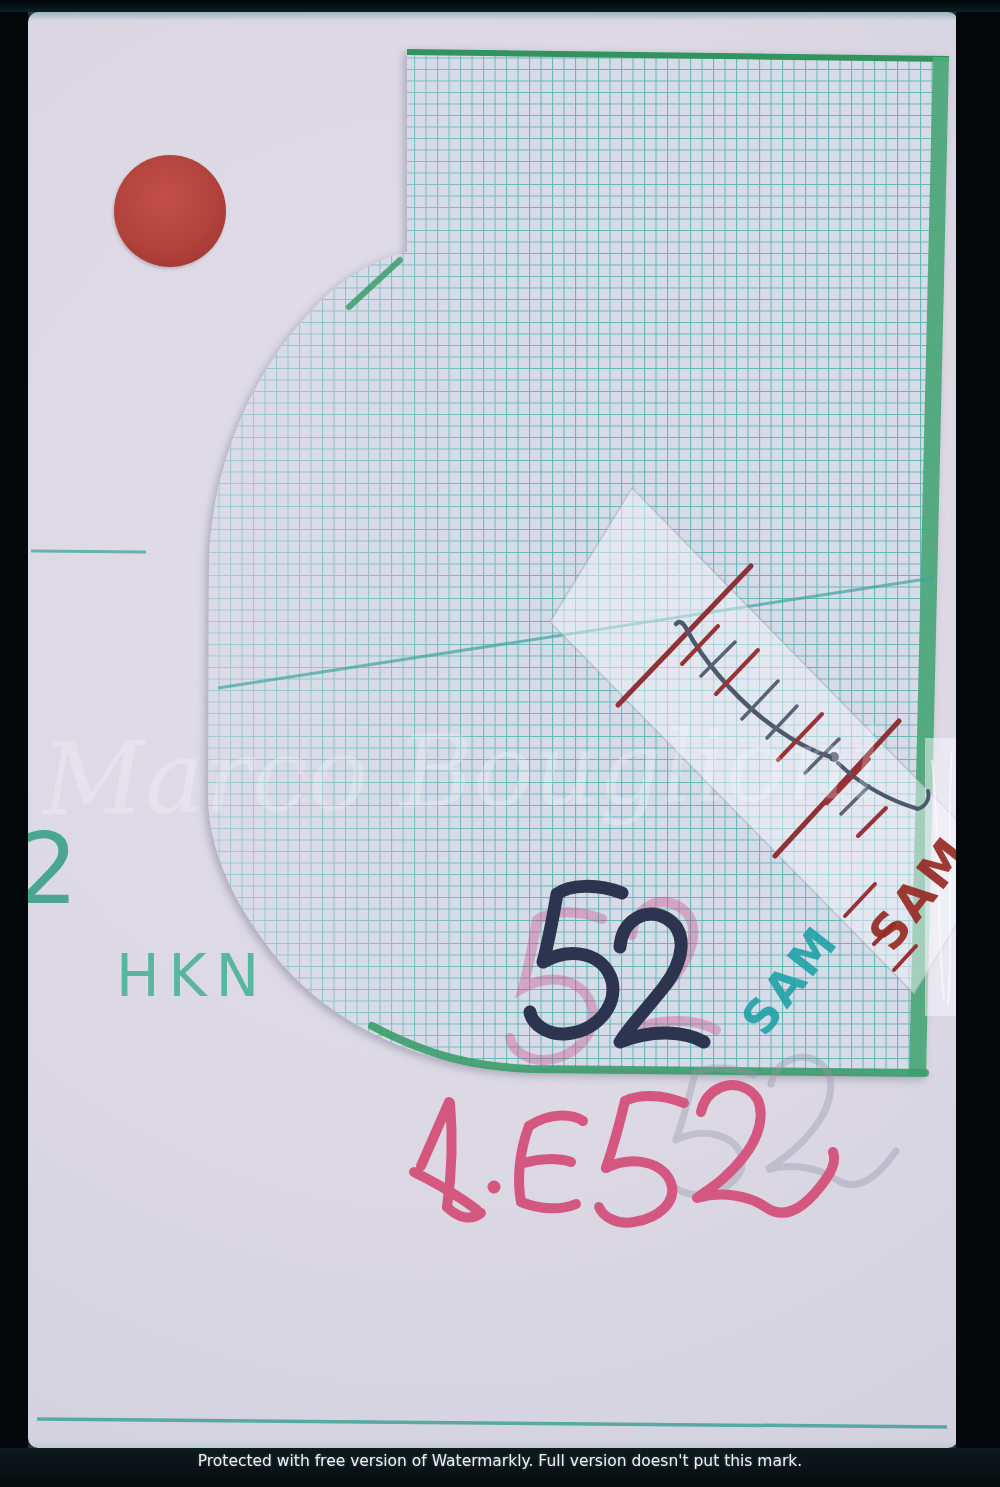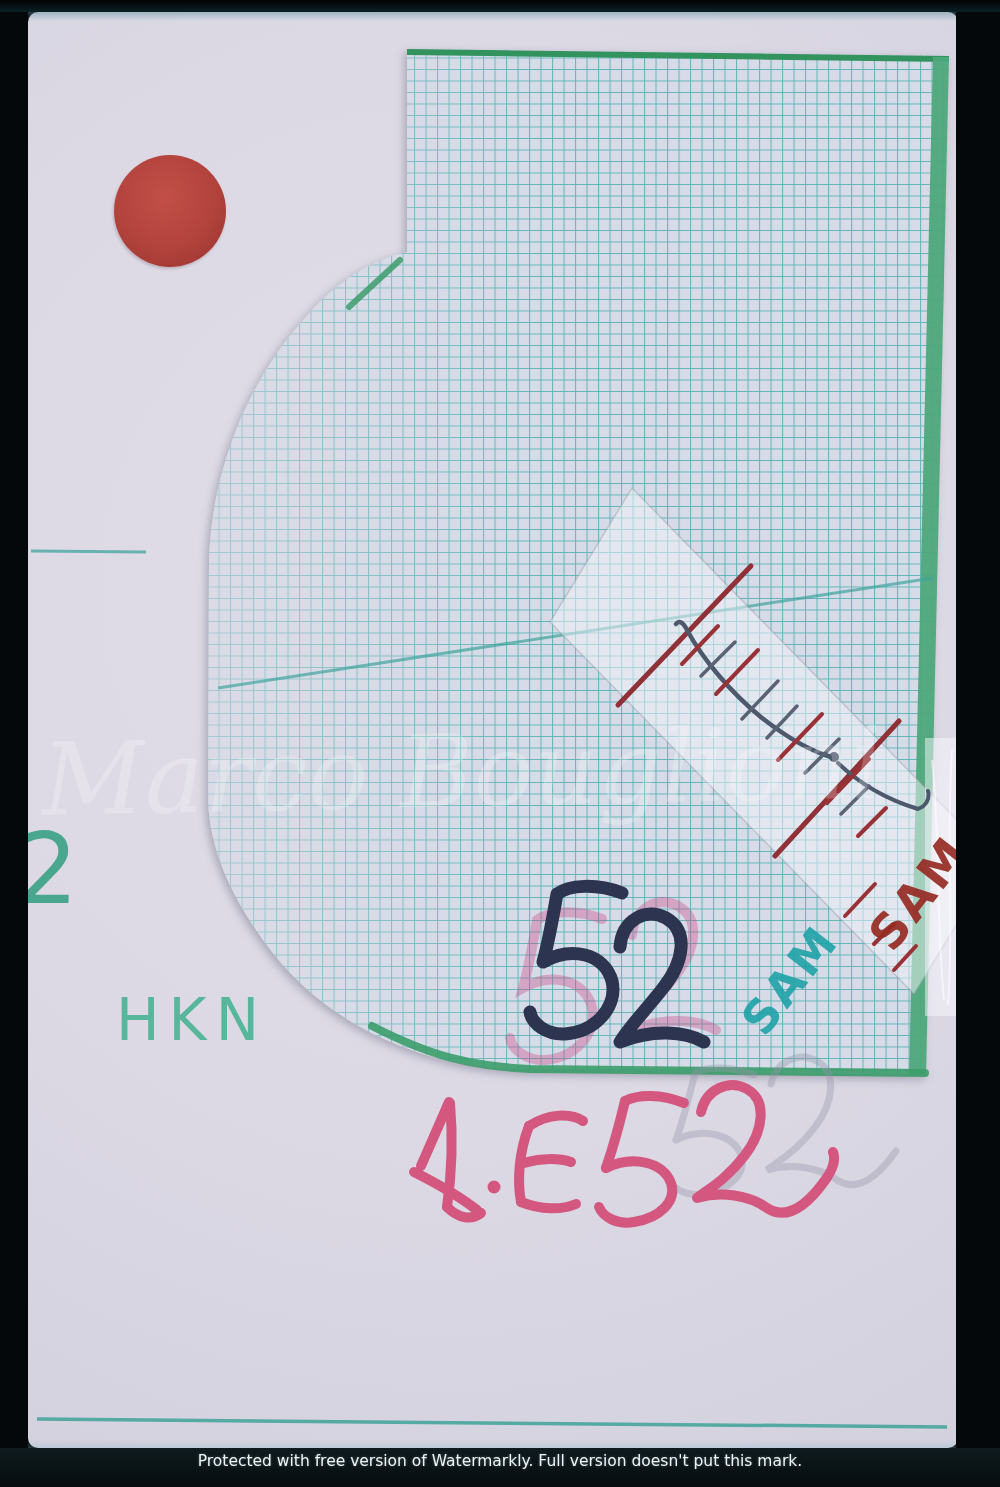--- a/index.html
+++ b/index.html
@@ -9,21 +9,21 @@
   .paper{position:absolute;left:28px;top:12px;width:930px;height:1436px;border-radius:10px;
          background:radial-gradient(circle at 45% 40%, #e0dde8 0%, #dcd9e5 55%, #d4d1df 100%);
          z-index:1;}
   .art{position:absolute;left:0;top:0;width:1000px;height:1487px;z-index:2;pointer-events:none;}
   .label{position:absolute;z-index:3;}
   
   .index-box{position:absolute;border:4px solid rgba(74,170,143,.9);background:transparent;}
   .box1{left:14px;top:806px;width:74px;height:116px;}
   .box2{left:14px;top:922px;width:74px;height:121px;}
   .index-digit{left:16px;top:812px;font-size:98px;color:#4aa78f;font-weight:400;z-index:3;}
-  .brand{left:116px;top:986px;font-size:58px;color:#57b69c;letter-spacing:9px;}
+  .brand{left:116px;top:942px;font-size:58px;color:#57b69c;letter-spacing:9px;}
   
   .red-dot{position:absolute;left:114px;top:155px;width:112px;height:112px;border-radius:50%;
            background:radial-gradient(circle at 45% 38%, #c25049 0%, #b2423c 55%, #97332d 100%);
            box-shadow:-1px 2px 3px rgba(90,60,70,.25);z-index:3;}
   
   .stamp{position:absolute;font-weight:bold;transform:translate(-50%,-50%) rotate(-52deg);
          letter-spacing:3px;z-index:3;}
   .stamp-teal{left:790px;top:980px;font-size:46px;color:rgba(26,160,165,.88);}
   .stamp-red{left:919px;top:893px;font-size:48px;color:rgba(150,42,35,.92);}
   

